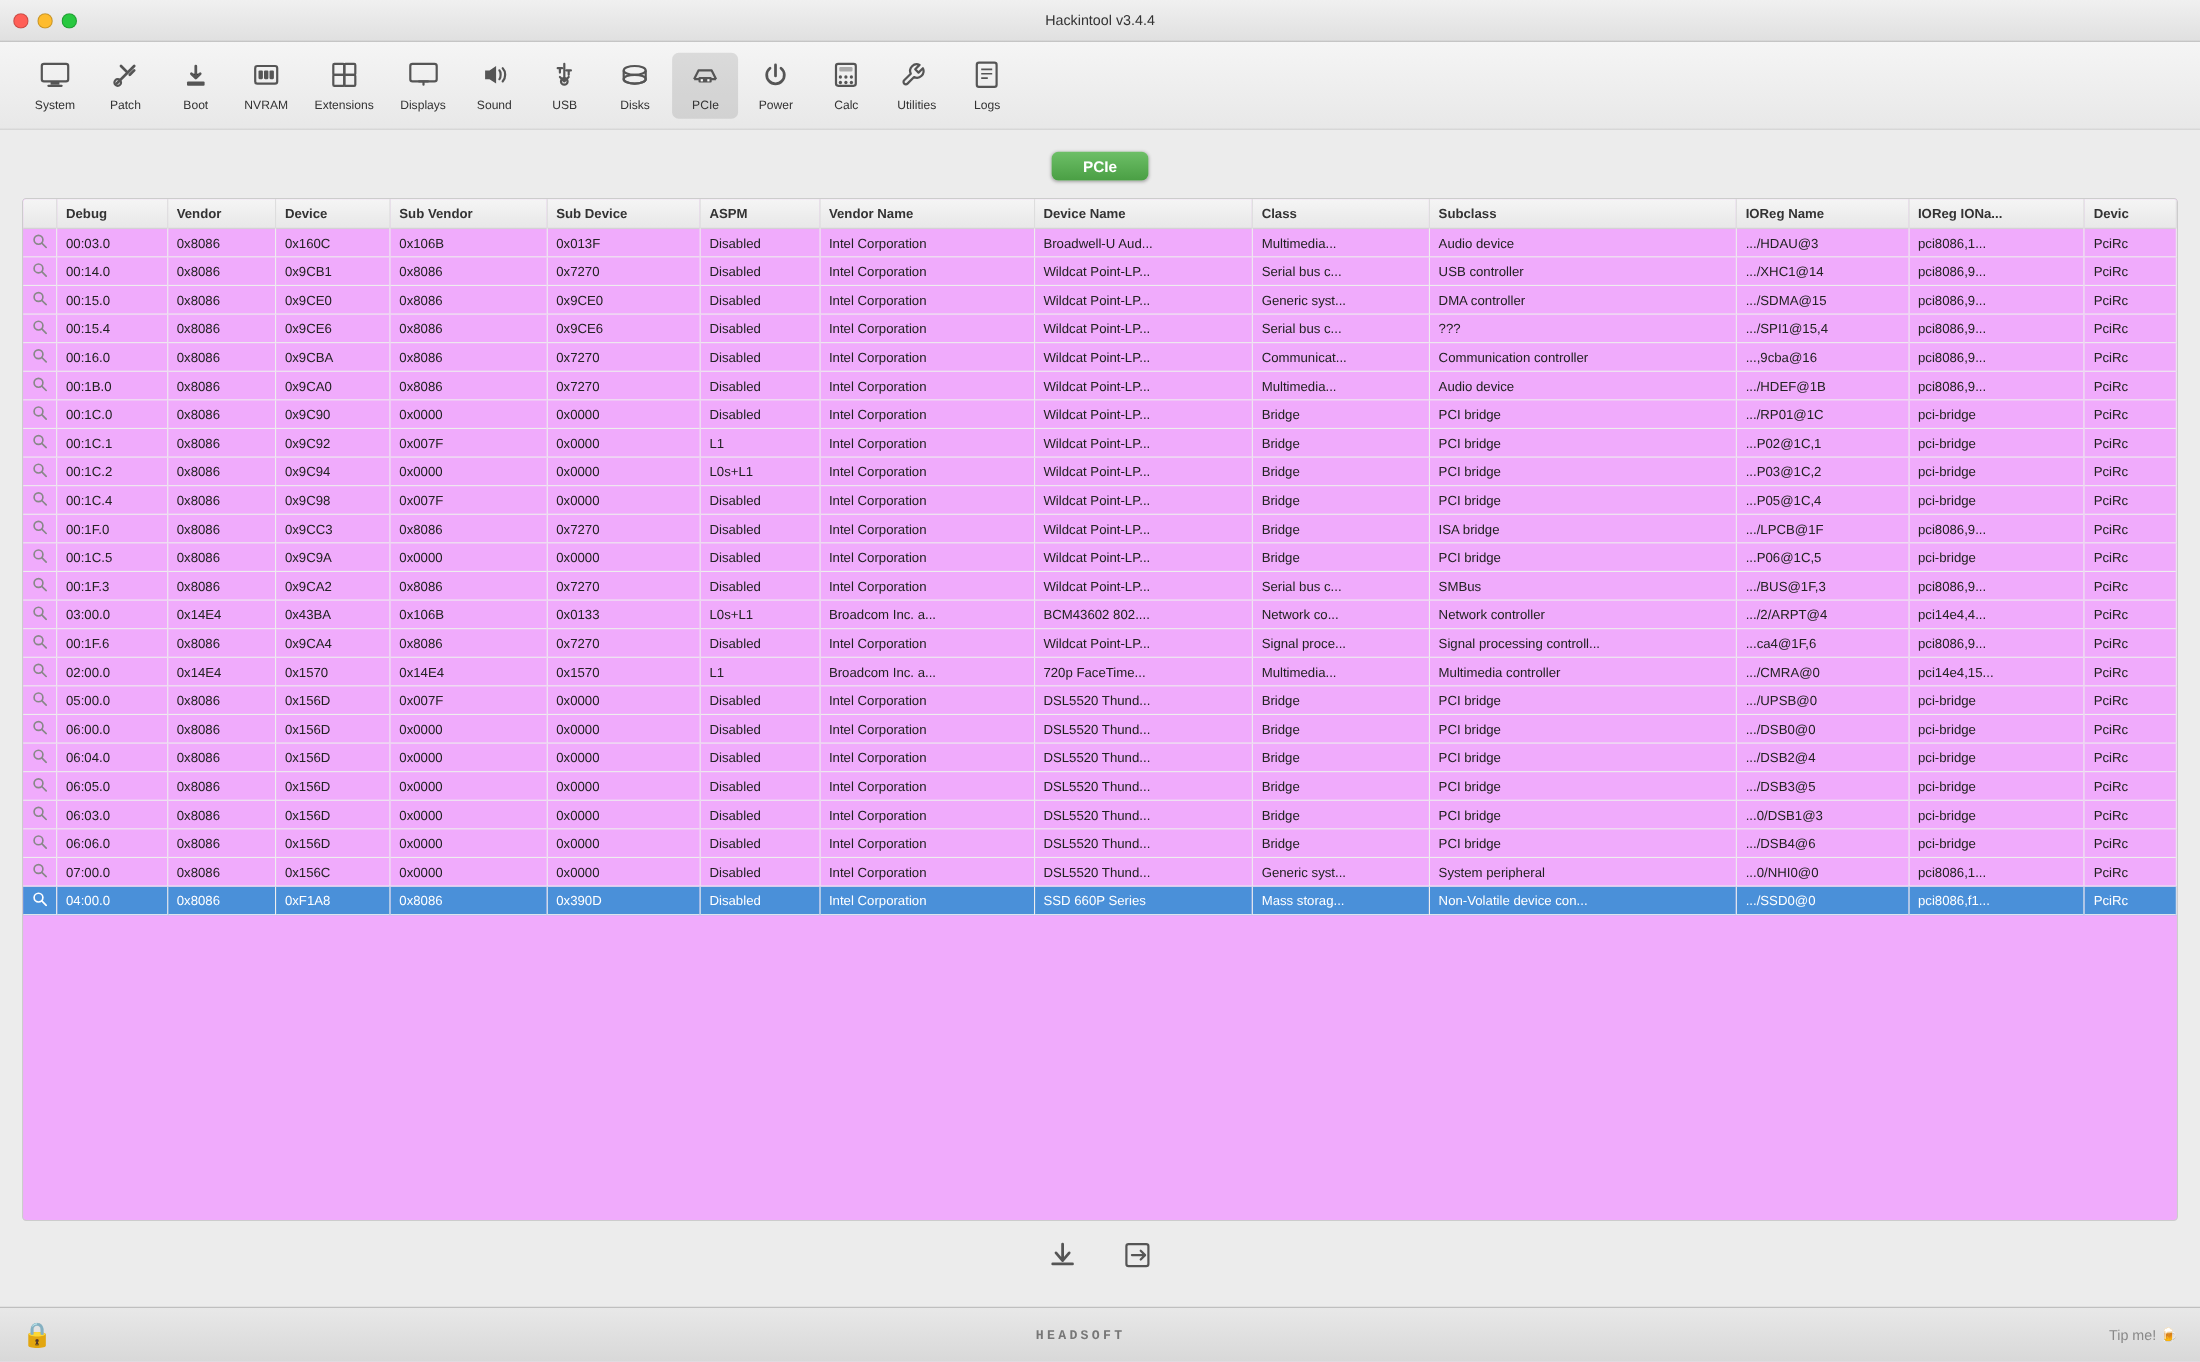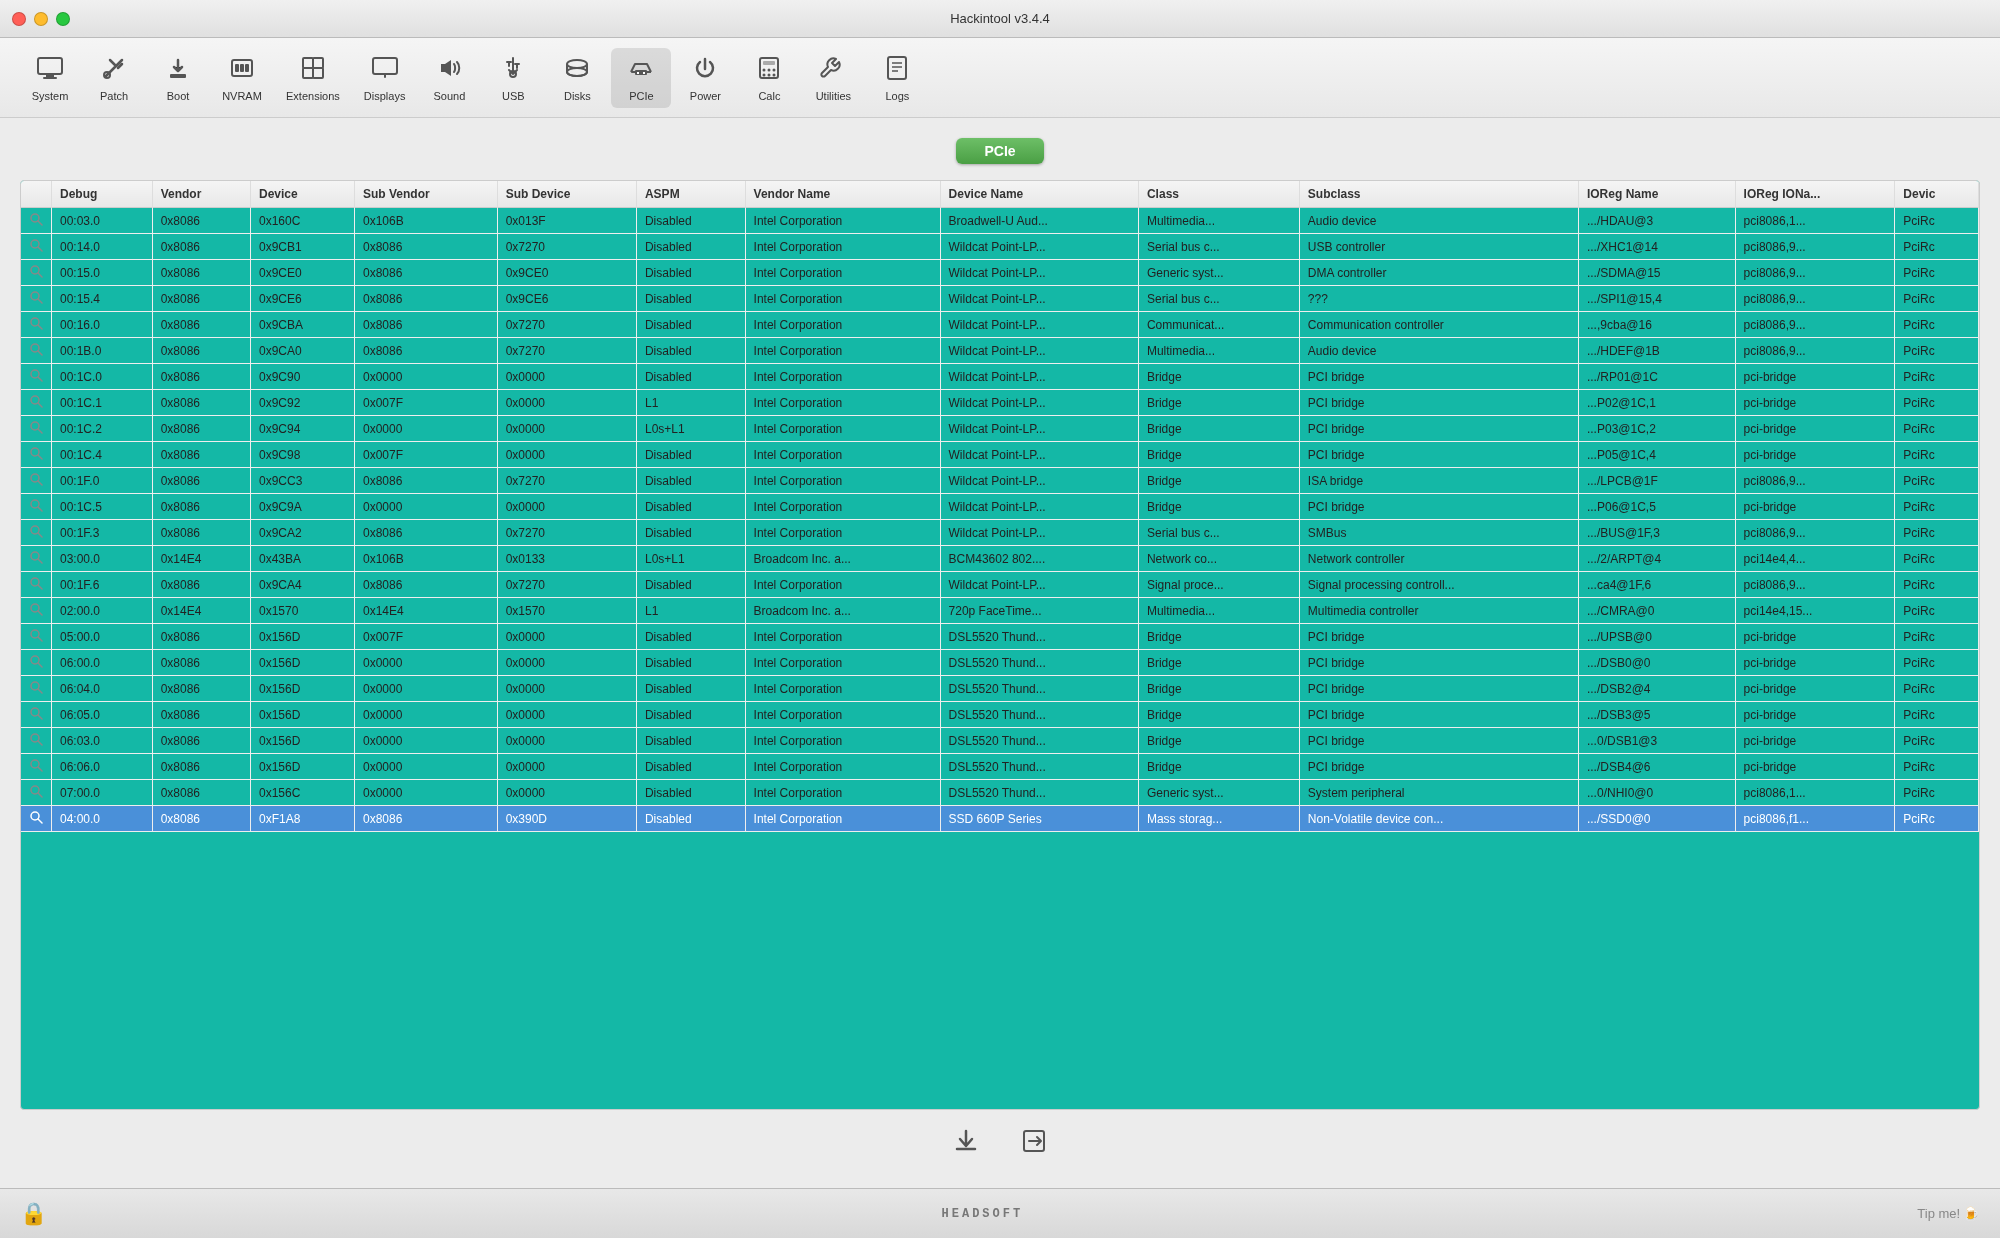--- a/index.html
+++ b/index.html
@@ -99,21 +99,21 @@
       border-radius: 6px;
       margin-bottom: 16px;
       box-shadow: 0 1px 3px rgba(0,0,0,0.3);
     }
 
     
     .table-container {
       width: 100%;
       flex: 1;
       overflow: auto;
-      background: #14b8a6;
+      background: #f0abfc;
       border: 1px solid #ccc;
       border-radius: 4px;
     }
 
     table {
       width: 100%;
       border-collapse: collapse;
       font-size: 12px;
     }
 

